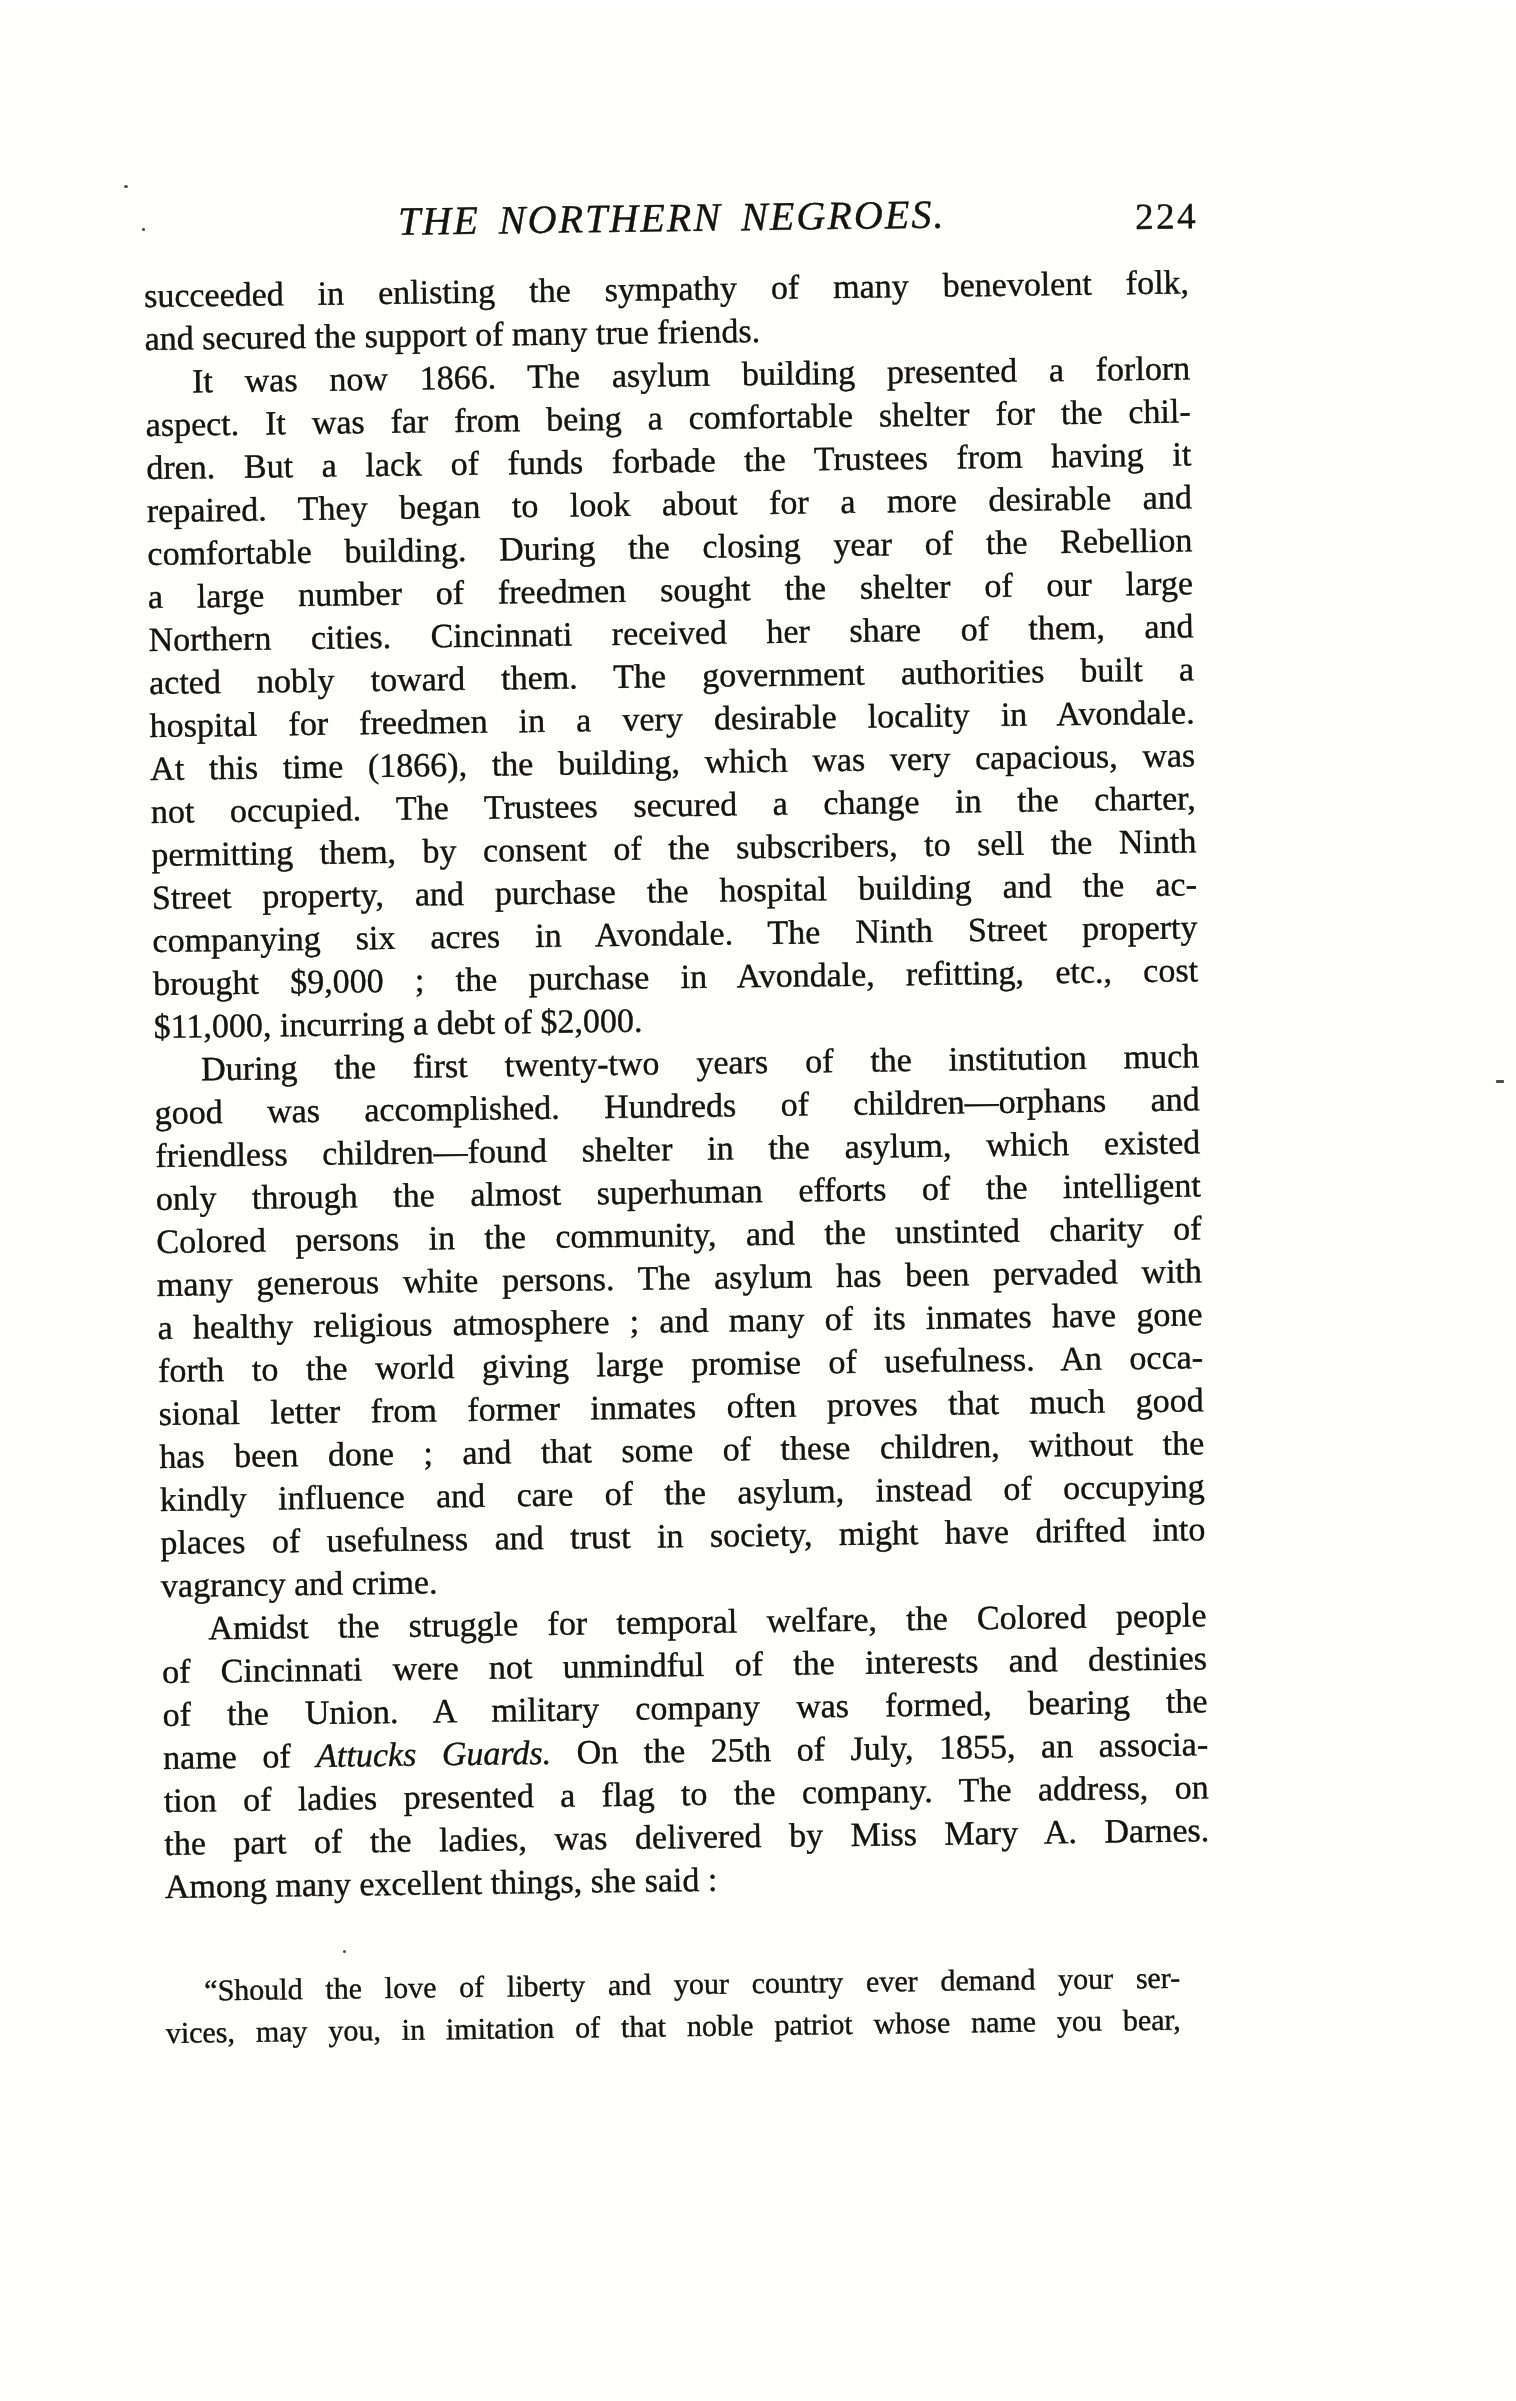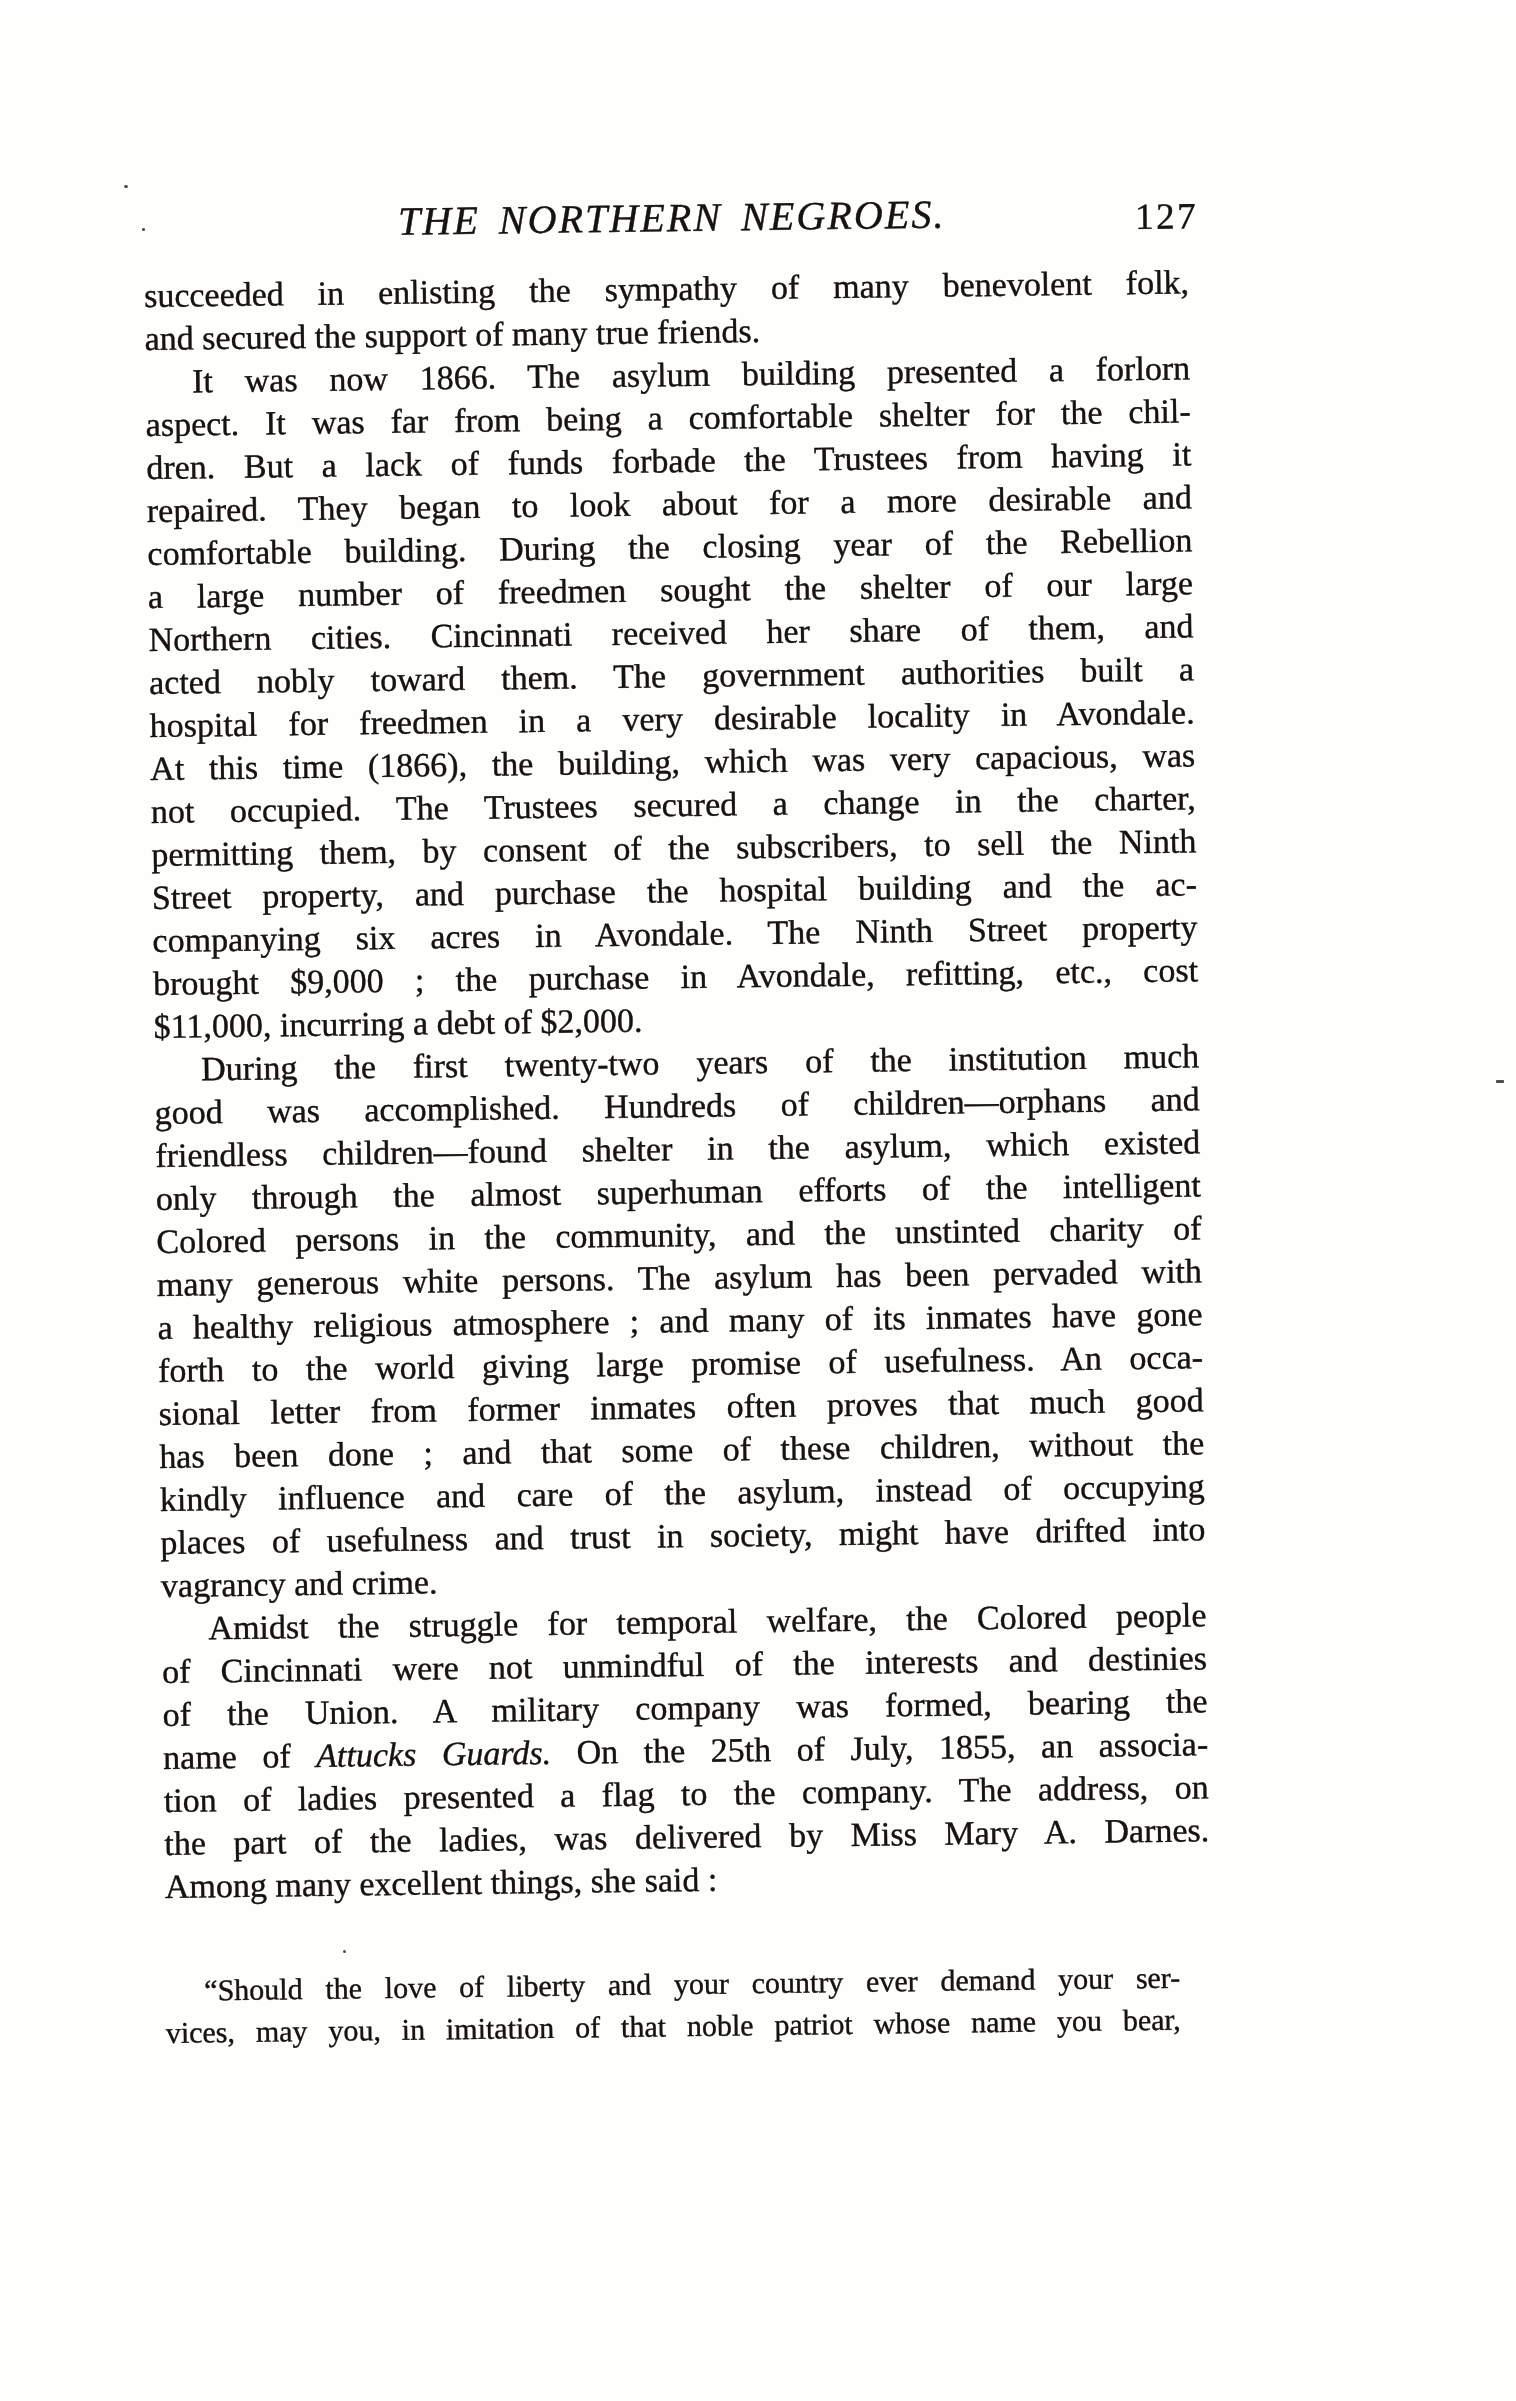--- a/index.html
+++ b/index.html
@@ -80,21 +80,21 @@
   .speck.s3 { left: 343px; top: 1939px; width: 3.4px; height: 3.4px; }
   .speck.dash { left: 1496px; top: 1069px; width: 7.6px; height: 2.5px; border-radius: 0.8px; }
 </style>
 </head>
 <body>
 
 <div class="page">
   <div class="rot">
 
     <div class="running-head">THE NORTHERN NEGROES.</div>
-    <div class="page-num">127</div>
+    <div class="page-num">224</div>
 
     <div class="body-text">
       <div class="line">succeeded in enlisting the sympathy of many benevolent folk,</div>
       <div class="line end">and secured the support of many true friends.</div>
       <div class="line indent">It was now 1866.  The asylum building presented a forlorn</div>
       <div class="line">aspect.  It was far from being a comfortable shelter for the chil-</div>
       <div class="line">dren.  But a lack of funds forbade the Trustees from having it</div>
       <div class="line">repaired.  They began to look about for a more desirable and</div>
       <div class="line">comfortable building.  During the closing year of the Rebellion</div>
       <div class="line">a large number of freedmen sought the shelter of our large</div>

